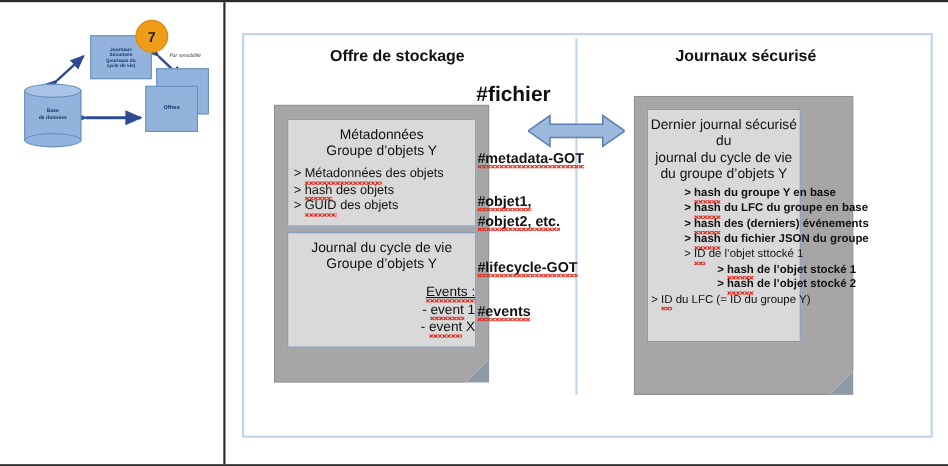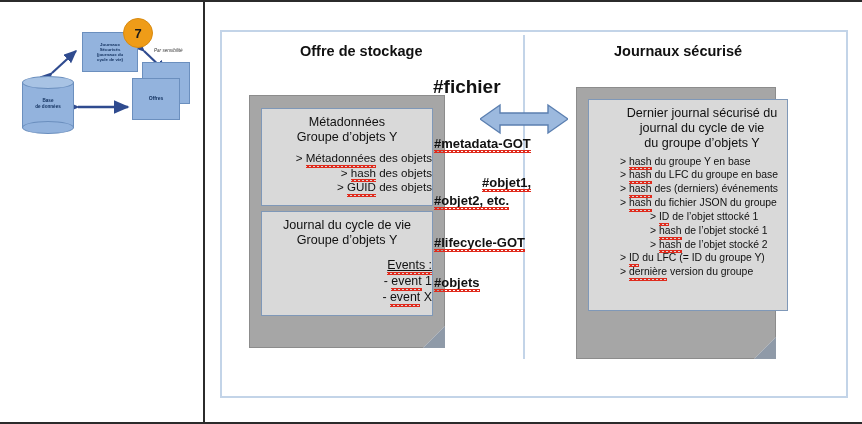--- a/index.html
+++ b/index.html
@@ -194,38 +194,38 @@
   
   .card {
     position: absolute;
     background: #d9d9d9;
     border: 1px solid #7f98b8;
     box-sizing: border-box;
     color: #111;
   }
   .card-meta      { left: 12px;  top: 13px;  width: 172px; height: 98px; }
   .card-lifecycle { left: 12px;  top: 116px; width: 172px; height: 105px; }
-  .card-seclog    { left: 12px;  top: 12px;  width: 200px; height: 212px; padding-left: 28px; }
+  .card-seclog    { left: 12px;  top: 12px;  width: 140px; height: 212px; }
 
   .card-head {
     text-align: center;
     font-size: 12.6px;
     line-height: 1.18;
     padding-top: 6px;
     color: #111;
   }
 
   .bullets {
     margin: 0;
     padding: 6px 0 0 5px;
     font-size: 11.6px;
     line-height: 1.28;
     color: #111;
   }
-  .bullets .row { white-space: nowrap; text-align: right; }
+  .bullets .row { white-space: nowrap; }
   .events-block {
     text-align: right;
     font-size: 12.4px;
     line-height: 1.3;
     padding-top: 9px;
     color: #111;
   }
 
   
   .sq {
@@ -247,33 +247,33 @@
 
   
   .sec-list {
     margin: 0;
     padding: 4px 0 0 3px;
     font-size: 10.4px;
     line-height: 1.33;
     color: #111;
   }
   .sec-list .row { white-space: nowrap; }
-  .sec-list .row.b { font-weight: normal; }
+  .sec-list .row.b { font-weight: bold; margin-left: 30px; }
   .sec-list .row.ind { padding-left: 30px; }
 
   
   .hash {
     position: absolute;
     font-size: 13px;
     font-weight: bold;
     color: #111;
     white-space: nowrap;
   }
   .hash-meta { left: 212px; top: 104px; }
-  .hash-obj1 { left: 212px; top: 143px; margin-left: 48px; }
+  .hash-obj1 { left: 212px; top: 143px; }
   .hash-obj2 { left: 212px; top: 161px; }
   .hash-lc   { left: 212px; top: 203px; }
   .hash-ev   { left: 212px; top: 243px; }
 
   
   .dbl-arrow { position: absolute; left: 258px; top: 70px; width: 88px; height: 34px; }
 </style>
 </head>
 <body>
 
@@ -365,21 +365,21 @@
           <div>-&nbsp;<span class="sq">event</span> 1</div>
           <div>-&nbsp;<span class="sq">event</span> X</div>
         </div>
       </div>
     </div>
 
     <div class="hash hash-meta"><span class="sq">#metadata-GOT</span></div>
     <div class="hash hash-obj1"><span class="sq">#objet1,</span></div>
     <div class="hash hash-obj2"><span class="sq">#objet2, etc.</span></div>
     <div class="hash hash-lc"><span class="sq">#lifecycle-GOT</span></div>
-    <div class="hash hash-ev"><span class="sq">#objets</span></div>
+    <div class="hash hash-ev"><span class="sq">#events</span></div>
 
     <svg class="dbl-arrow" viewBox="0 0 88 34">
       <polygon points="0,17 20,3 20,11 68,11 68,3 88,17 68,31 68,23 20,23 20,31" fill="#9cb9de" stroke="#5b7fb0" stroke-width="1.4"></polygon>
     </svg>
 
     <div class="doc doc-logs">
       <div class="page"></div>
       <div class="fold"></div>
 
       <div class="card card-seclog">
@@ -390,18 +390,17 @@
         </div>
         <div class="sec-list" id="sec-list">
             <div class="row b">&gt; <span class="sq">hash</span> du groupe Y en base</div>
             <div class="row b">&gt; <span class="sq">hash</span> du LFC du groupe en base</div>
             <div class="row b">&gt; <span class="sq">hash</span> des (derniers) événements</div>
             <div class="row b">&gt; <span class="sq">hash</span> du fichier JSON du groupe</div>
             <div class="row ind">&gt; <span class="sq">ID</span> de l’objet sttocké 1</div>
             <div class="row b ind">&gt; <span class="sq">hash</span> de l’objet stocké 1</div>
             <div class="row b ind">&gt; <span class="sq">hash</span> de l’objet stocké 2</div>
             <div class="row">&gt; <span class="sq">ID</span> du LFC (= ID du groupe Y)</div>
-            <div class="row">&gt; <span class="sq">dernière</span> version du groupe</div>
           </div>
       </div>
     </div>
   </div>
 </div>
 
 </body></html>

